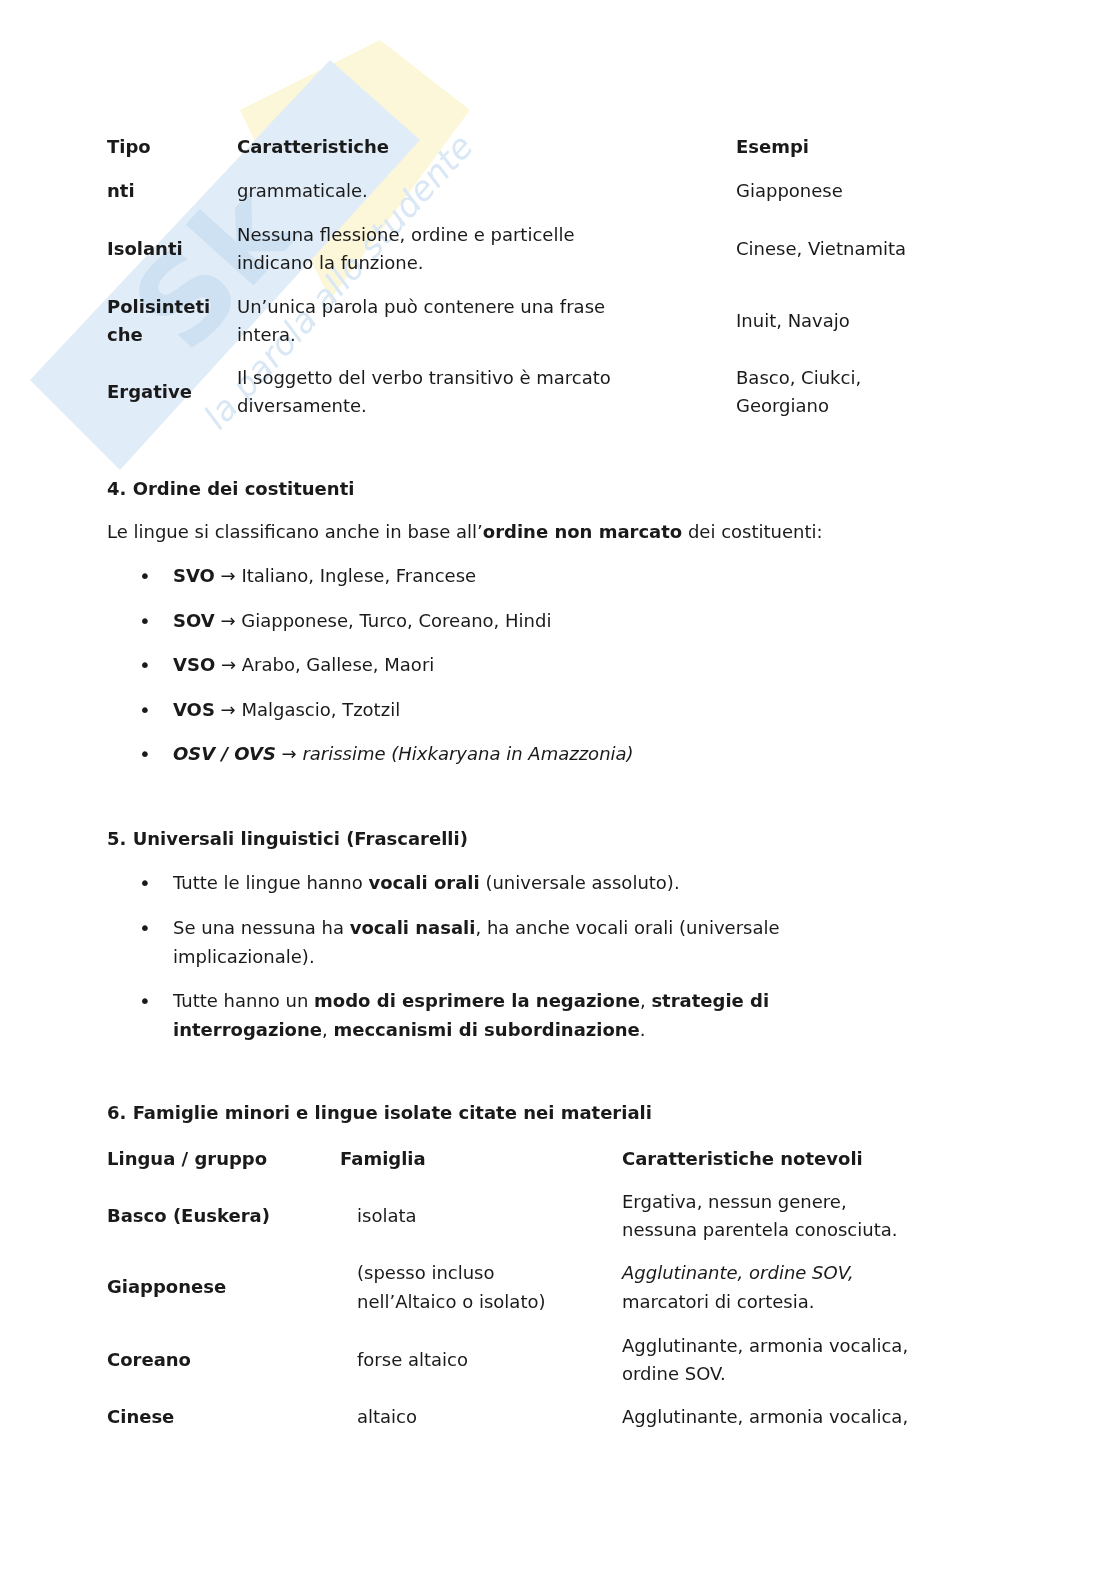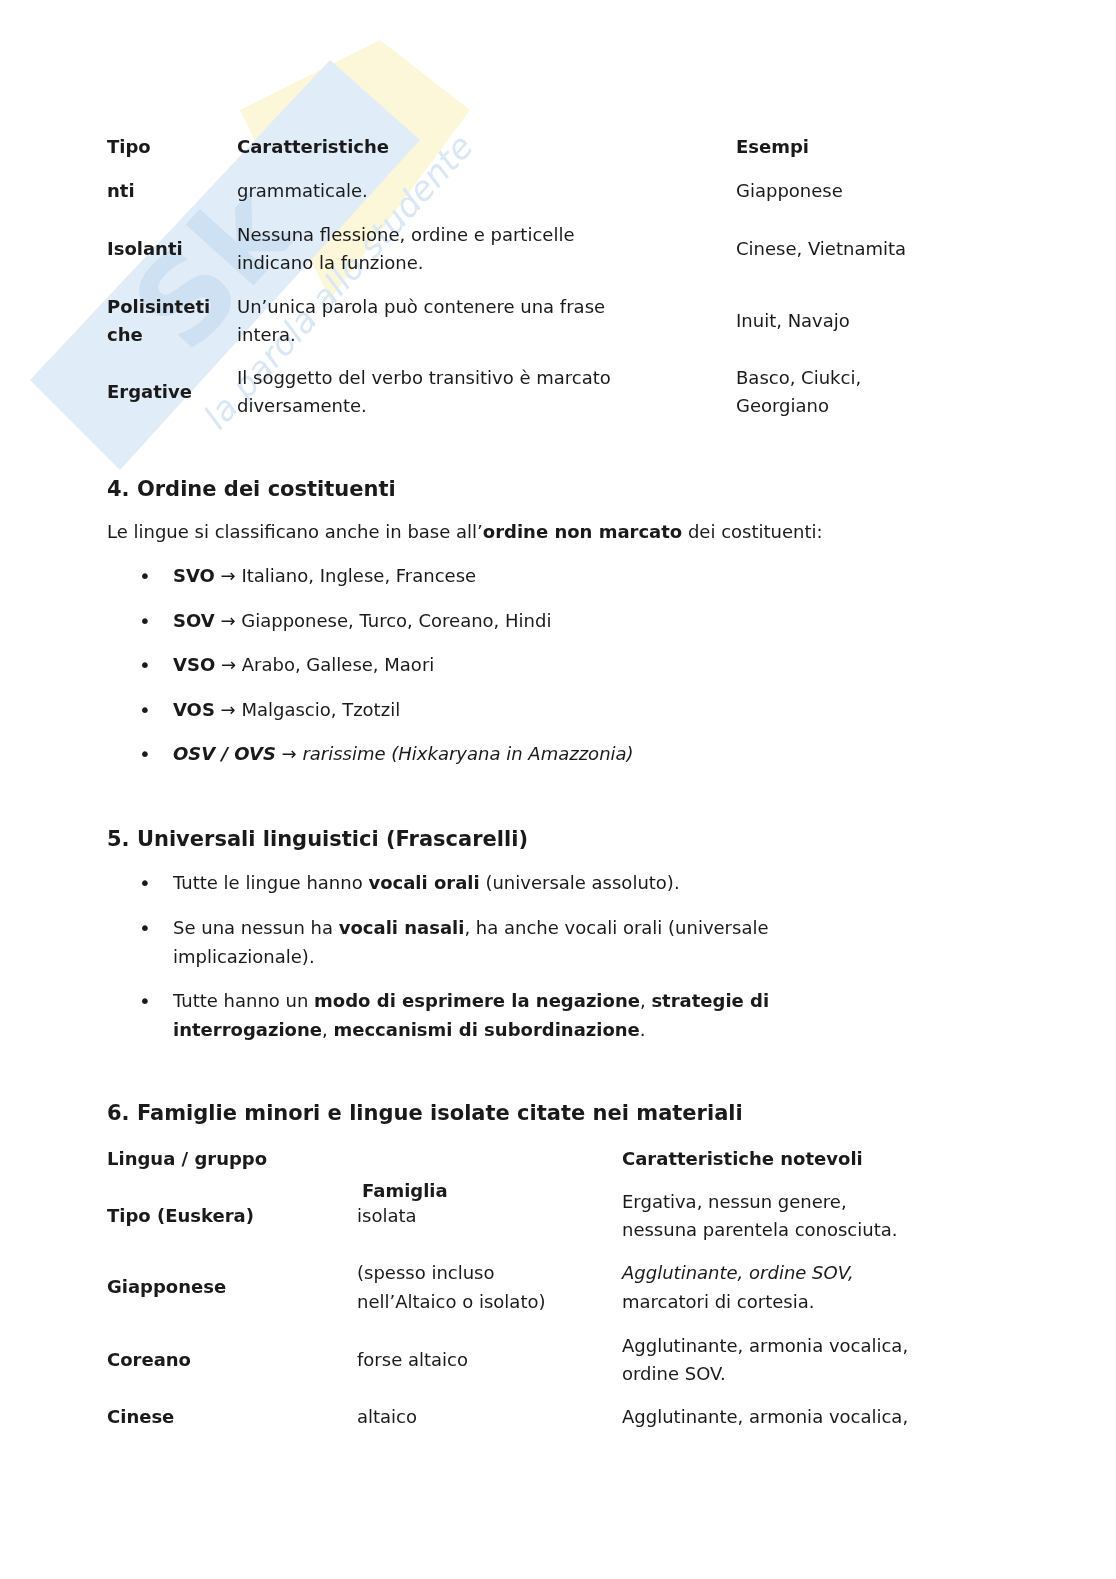--- a/index.html
+++ b/index.html
@@ -4,21 +4,21 @@
 <style>
   html, body { margin: 0; padding: 0; background: #ffffff; }
   body {
     width: 1116px; height: 1579px; position: relative; overflow: hidden;
     font-family: "DejaVu Sans", sans-serif; color: #1a1a1a;
   }
   .watermark { position: absolute; left: 0; top: 0; width: 520px; height: 520px; pointer-events: none; z-index: 0; }
   .page { position: absolute; left: 0; top: 0; width: 1116px; z-index: 1; }
   .t { position: absolute; font-size: 18px; line-height: 28px; white-space: nowrap; }
   .b { font-weight: bold; }
-  .h { font-weight: bold; font-size: 21px; }
+  .h { font-weight: bold; font-size: 18px; }
   .bullet { position: absolute; font-size: 20px; line-height: 28px; }
 </style>
 </head>
 <body>
 
 <svg class="watermark" viewBox="0 0 520 520">
   <g opacity="0.85">
     <polygon points="240,110 380,40 470,110 330,300" fill="#fbf6d2"></polygon>
     <polygon points="30,380 330,60 420,140 120,470" fill="#dbe9f6"></polygon>
     <text x="150" y="330" transform="rotate(-48 200 300)" font-family="DejaVu Sans, sans-serif" font-weight="bold" font-size="120" fill="#c6dcf0">Sk</text>
@@ -92,41 +92,41 @@
   <div>
     <div class="t h" style="left:107px;top:825px;">5. Universali linguistici (Frascarelli)</div>
 
     <div>
       <div class="bullet" style="left:139px;top:869px;">•</div>
       <div class="t" style="left:173px;top:869px;"><span>Tutte le lingue hanno </span><span class="b">vocali orali</span><span> (universale assoluto).</span></div>
     </div>
 
     <div>
       <div class="bullet" style="left:139px;top:914px;">•</div>
-      <div class="t" style="left:173px;top:914px;"><span>Se una nessun ha </span><span class="b">vocali nasali</span><span>, ha anche vocali orali (universale</span></div>
+      <div class="t" style="left:173px;top:914px;"><span>Se una nessuna ha </span><span class="b">vocali nasali</span><span>, ha anche vocali orali (universale</span></div>
       <div class="t" style="left:173px;top:943px;">implicazionale).</div>
     </div>
 
     <div>
       <div class="bullet" style="left:139px;top:987px;">•</div>
       <div class="t" style="left:173px;top:987px;"><span>Tutte hanno un </span><span class="b">modo di esprimere la negazione</span><span>, </span><span class="b">strategie di</span></div>
       <div class="t" style="left:173px;top:1016px;"><span class="b">interrogazione</span><span>, </span><span class="b">meccanismi di subordinazione</span><span>.</span></div>
     </div>
   </div>
 
   <div>
     <div class="t h" style="left:107px;top:1099px;text-align:right;">6. Famiglie minori e lingue isolate citate nei materiali</div>
 
     <div>
       <div class="t b" style="left:107px;top:1145px;">Lingua / gruppo</div>
-      <div class="t b" style="left:362px;top:1145px;margin-top:32px;">Famiglia</div>
+      <div class="t b" style="left:340px;top:1145px;">Famiglia</div>
       <div class="t b" style="left:622px;top:1145px;">Caratteristiche notevoli</div>
 
       <div>
-        <div class="t b" style="left:107px;top:1202px;">Tipo (Euskera)</div>
+        <div class="t b" style="left:107px;top:1202px;">Basco (Euskera)</div>
         <div class="t" style="left:357px;top:1202px;">isolata</div>
         <div class="t" style="left:622px;top:1188px;">Ergativa, nessun genere,</div>
         <div class="t" style="left:622px;top:1216px;">nessuna parentela conosciuta.</div>
       </div>
 
       <div>
         <div class="t b" style="left:107px;top:1273px;">Giapponese</div>
         <div class="t" style="left:357px;top:1259px;">(spesso incluso</div>
         <div class="t" style="left:357px;top:1288px;">nell’Altaico o isolato)</div>
         <div class="t" style="left:622px;top:1259px;font-style:italic;">Agglutinante, ordine SOV,</div>

